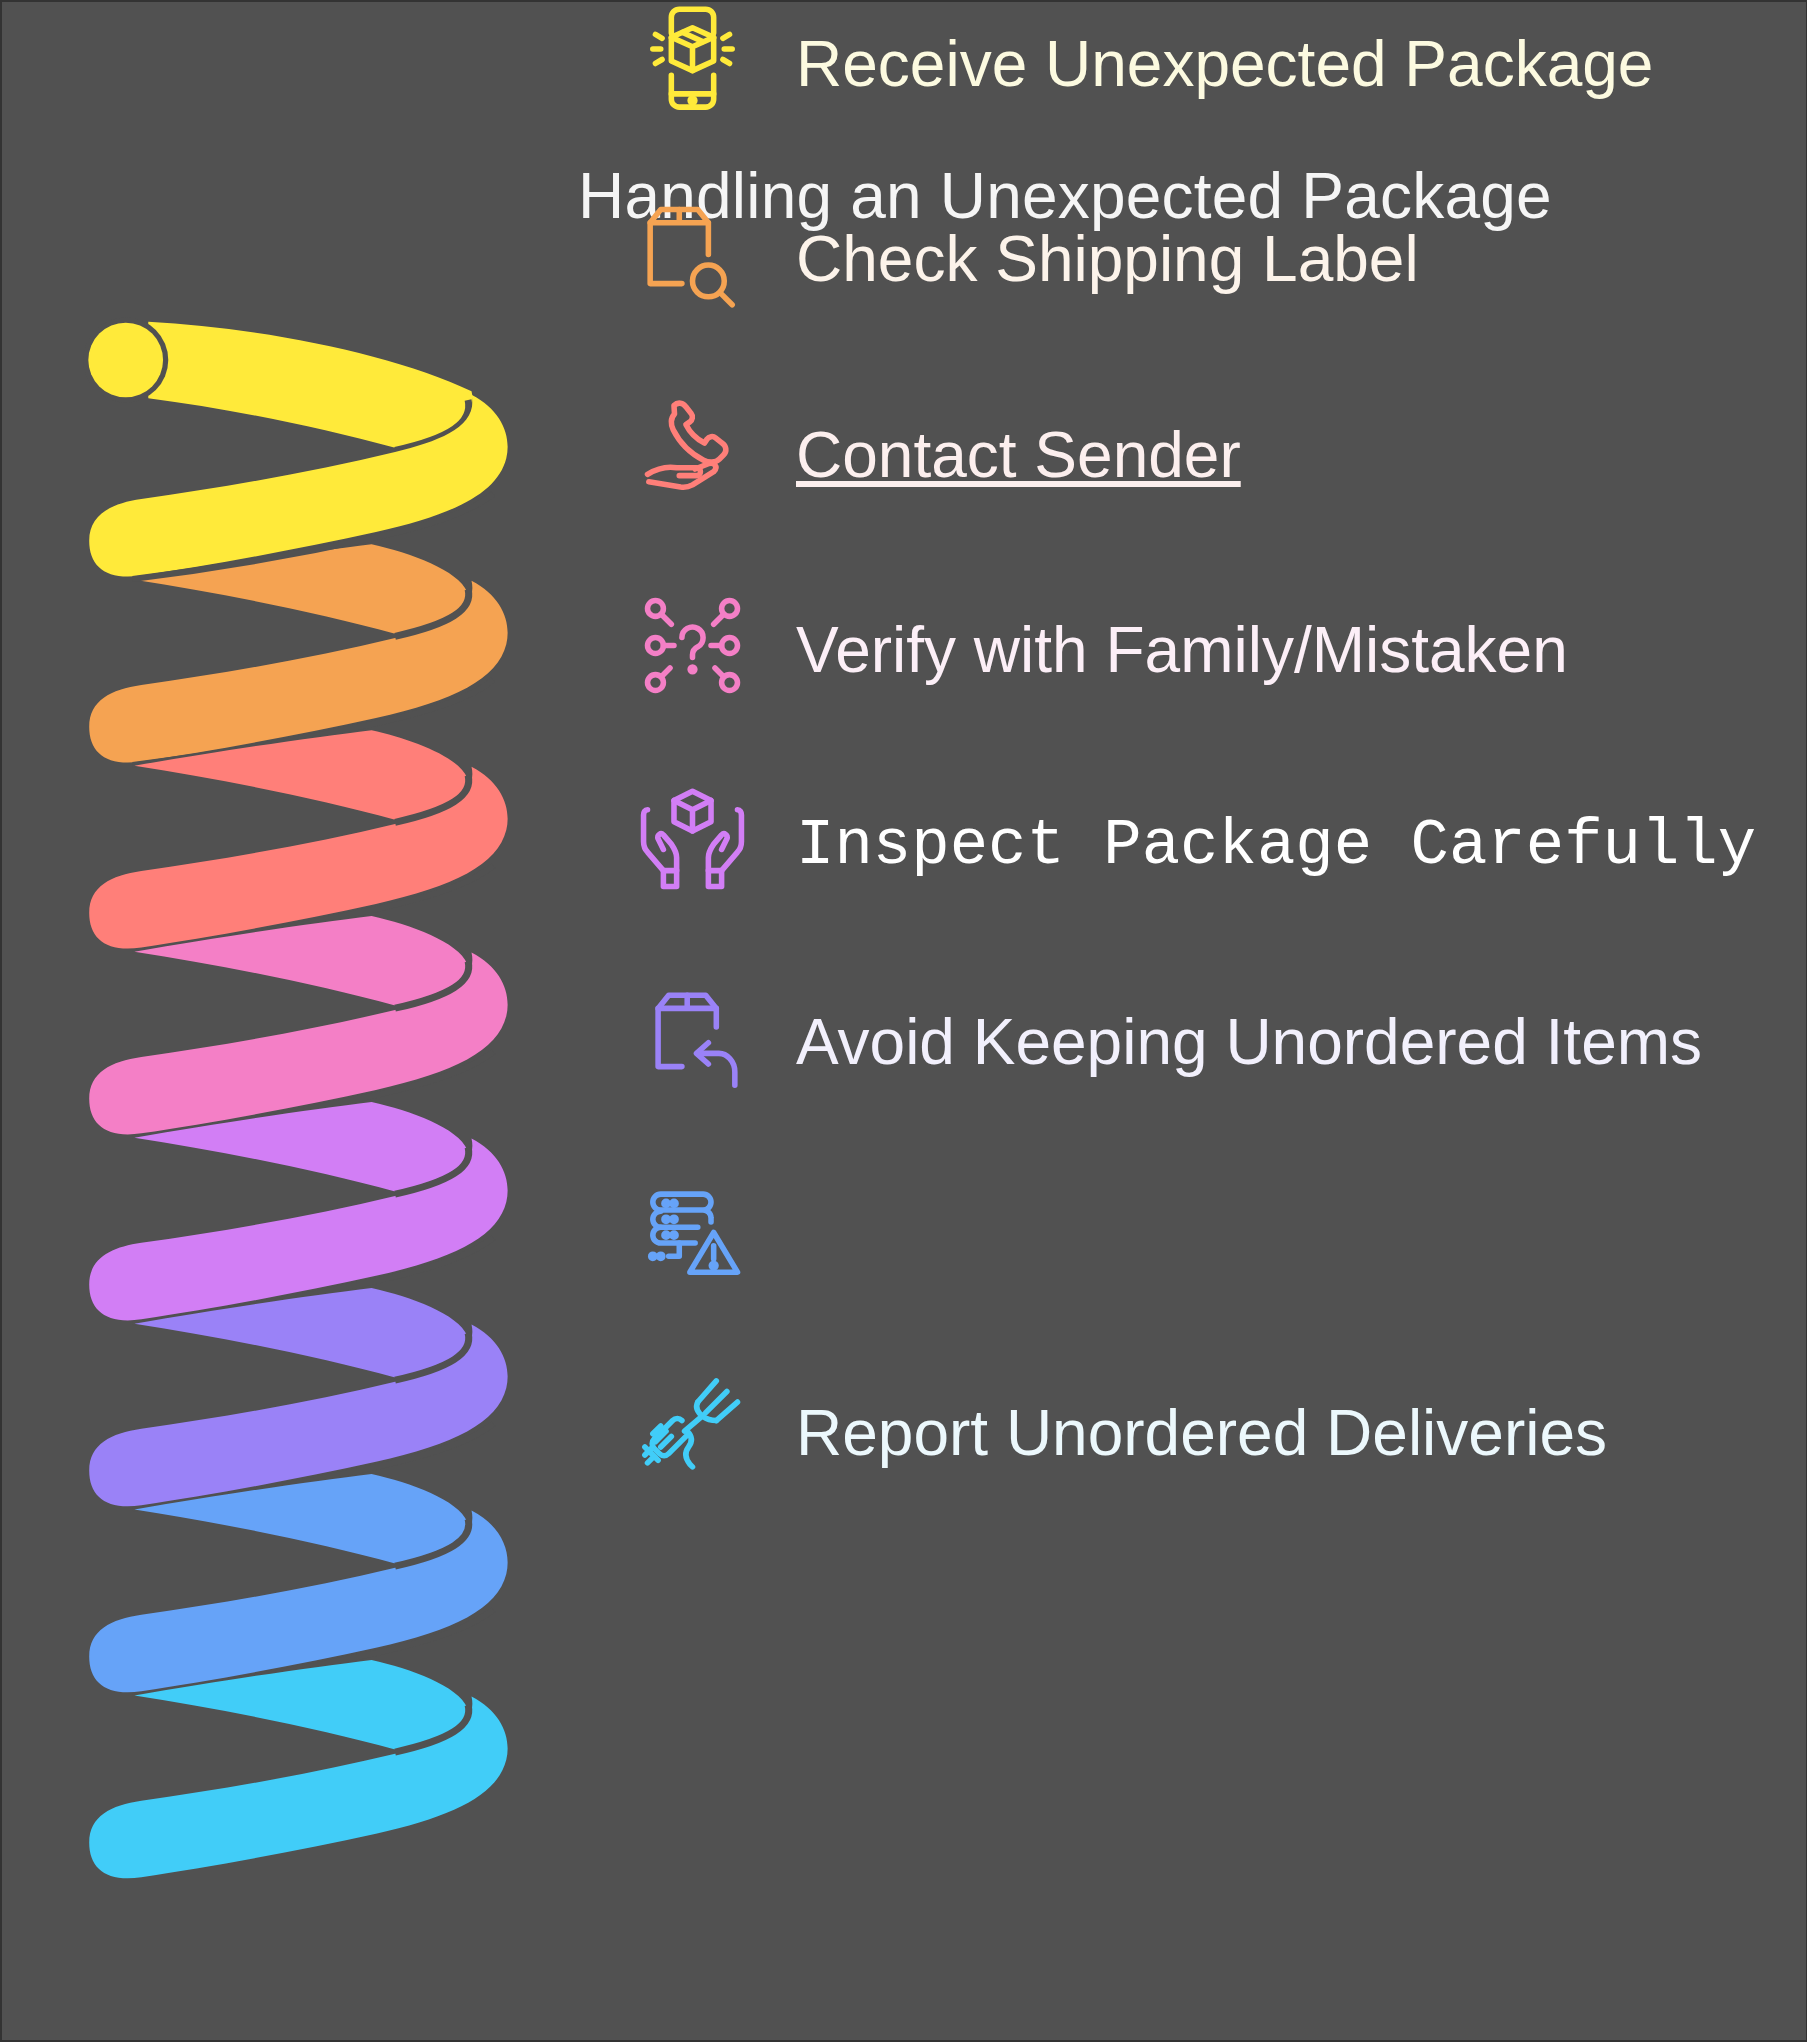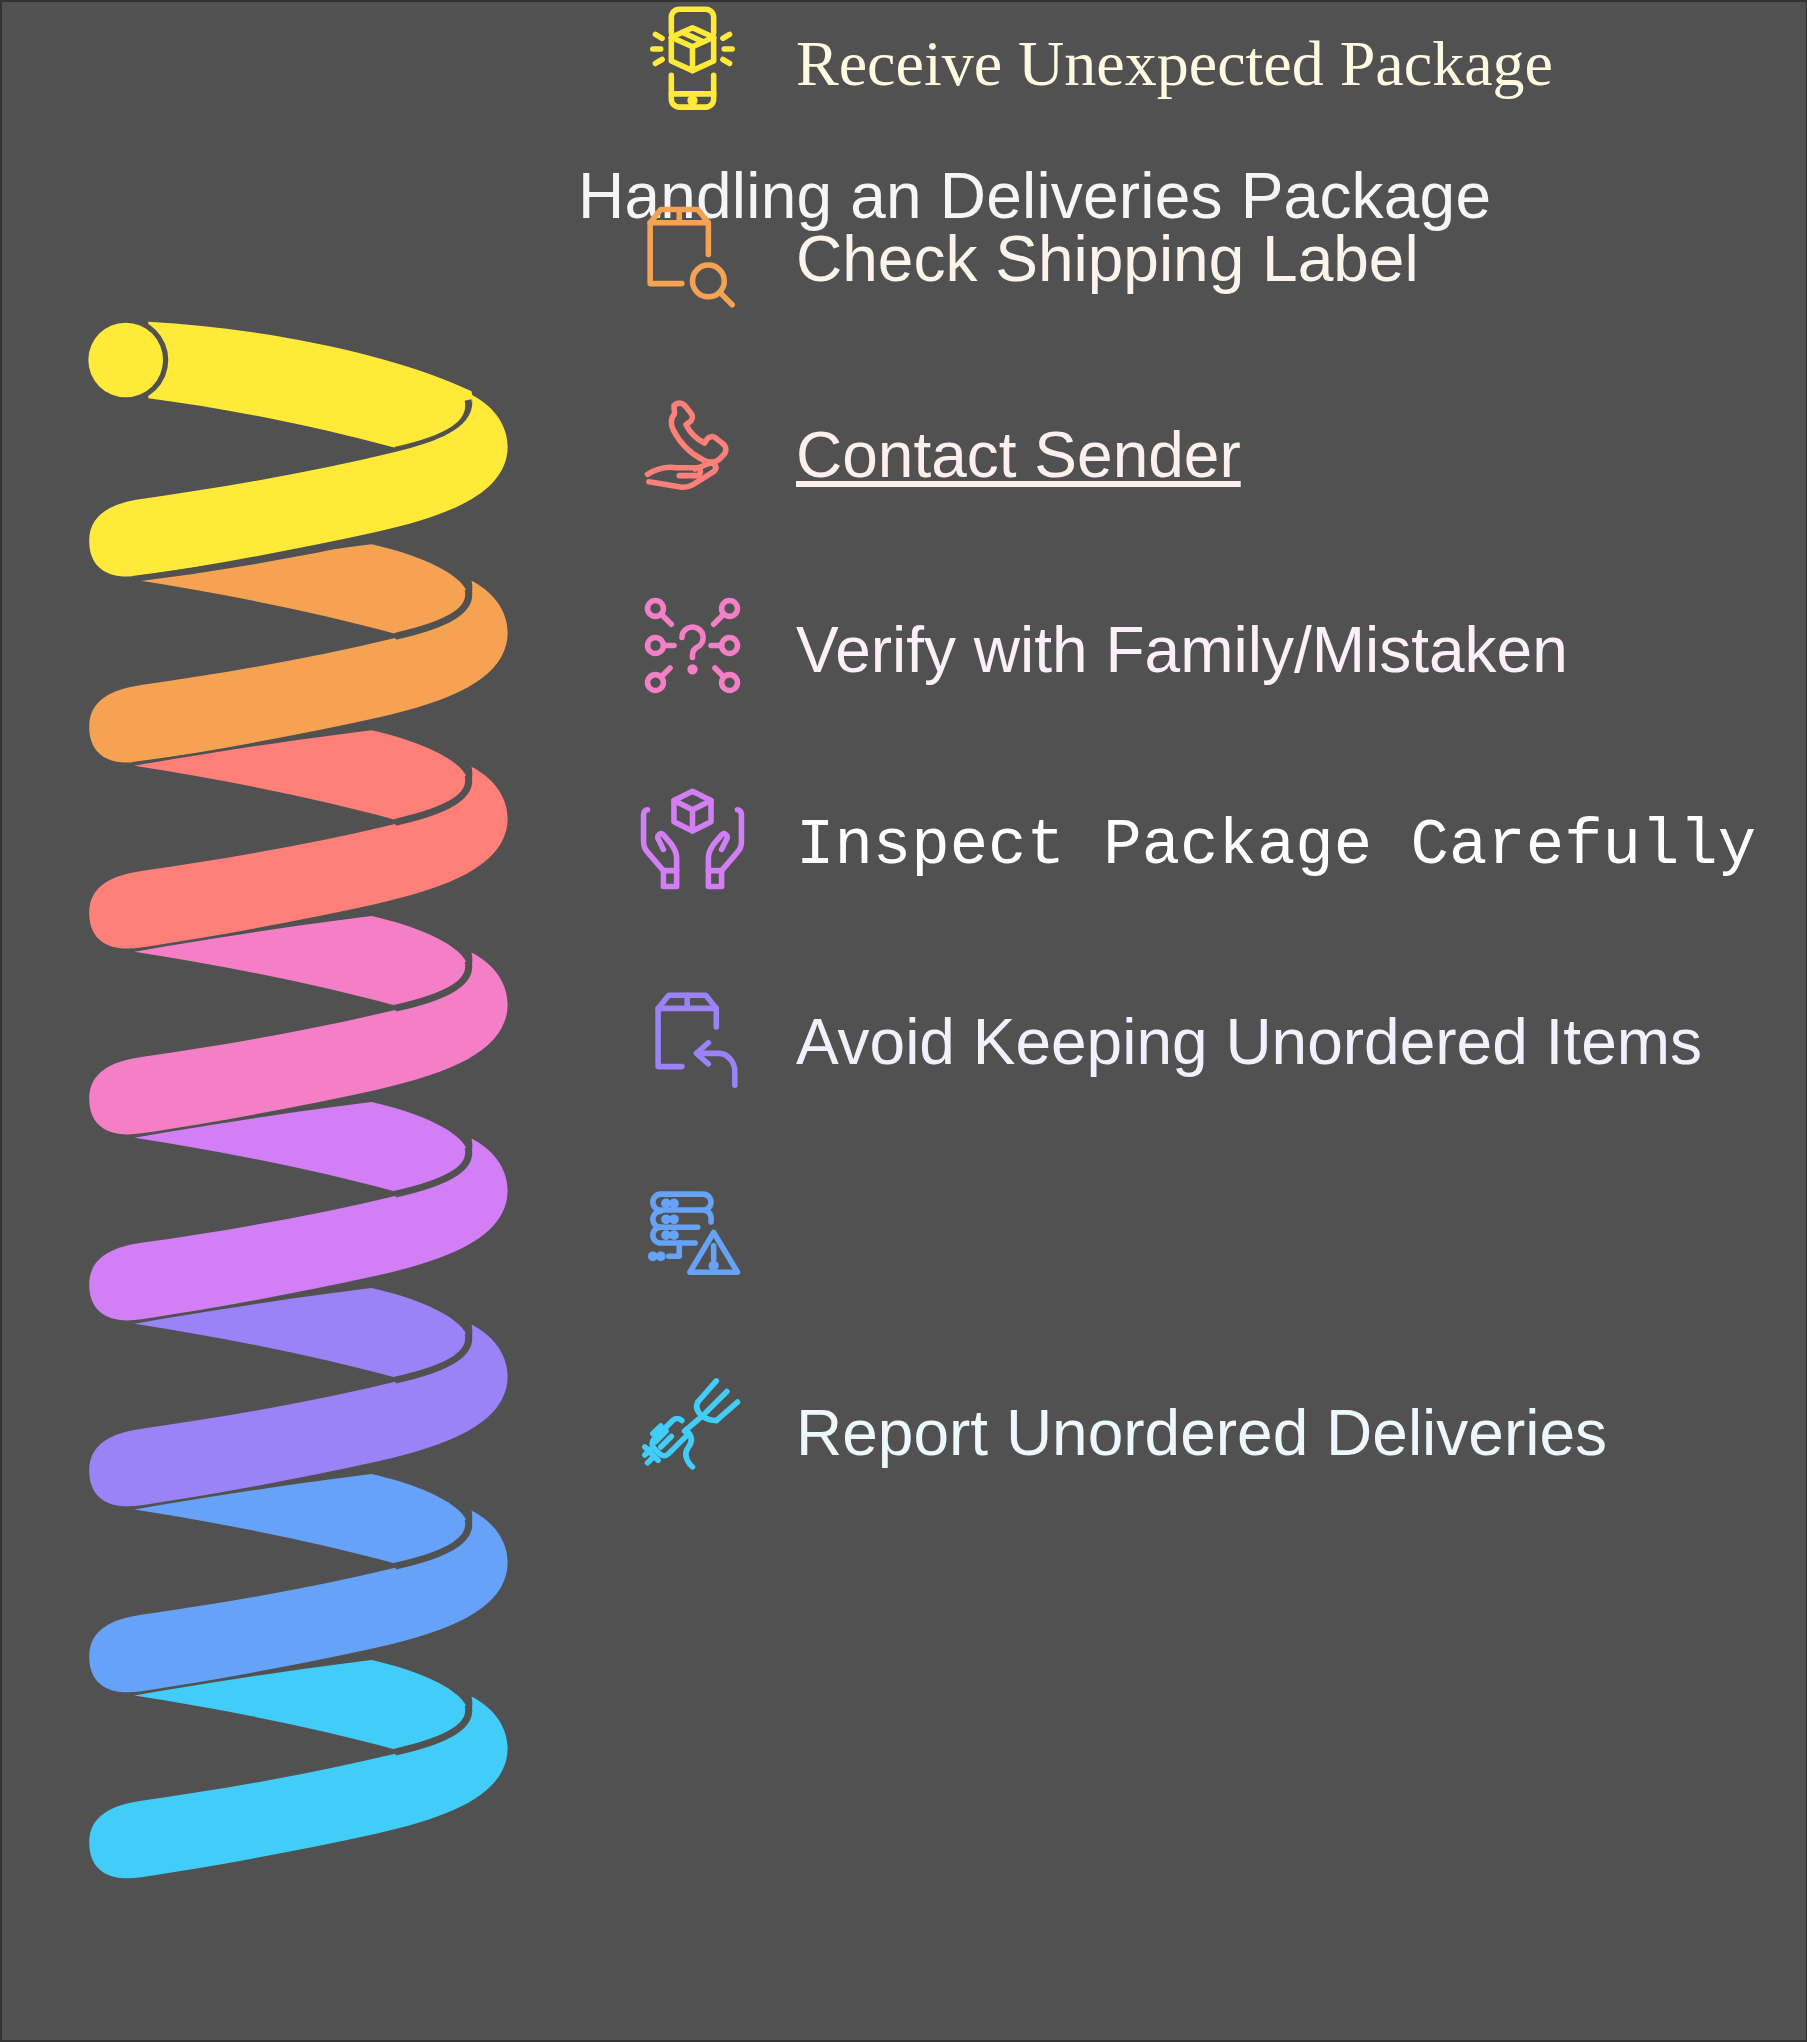--- a/index.html
+++ b/index.html
@@ -80,37 +80,37 @@
         <path d="M 540 452 C 575 470, 586 500, 580 525 C 570 565, 520 590, 430 610 C 340 630, 240 648, 160 660 C 120 666, 100 650, 100 620 C 100 590, 125 577, 160 572 C 260 558, 360 540, 452 518 C 505 505, 548 488, 540 452 Z" fill="#66A3F8"></path>
         <path d="M 536 462 C 542 485, 515 502, 452 516" fill="none" stroke="#515151" stroke-width="8"></path>
       </g>
       <g transform="translate(0 1498)">
         <path d="M 152 451 C 260 432, 360 418, 425 410 C 470 420, 525 440, 535 465 C 540 482, 510 500, 452 513 C 360 488, 250 466, 152 451 Z" fill="#41CDF8"></path>
         <path d="M 540 452 C 575 470, 586 500, 580 525 C 570 565, 520 590, 430 610 C 340 630, 240 648, 160 660 C 120 666, 100 650, 100 620 C 100 590, 125 577, 160 572 C 260 558, 360 540, 452 518 C 505 505, 548 488, 540 452 Z" fill="#41CDF8"></path>
         <path d="M 536 462 C 542 485, 515 502, 452 516" fill="none" stroke="#515151" stroke-width="8"></path>
       </g>
     </svg>
 
-  <div class="title">Handling an Deliveries Package</div>
+  <div class="title">Handling an Unexpected Package</div>
 
   <div id="rows">
     <div class="row" style="top:0.9px">
       <div class="icon" style="top: -7px;">
         <svg viewBox="0 0 48 48" fill="none" stroke-width="2.1" stroke-linecap="round" stroke-linejoin="round" stroke="#FFEA3A" style="color: rgb(255, 234, 58);">
           <path d="M16 14 V8 a3 3 0 0 1 3-3 h10 a3 3 0 0 1 3 3 v6"></path>
           <path d="M16 30 v9 a3 3 0 0 0 3 3 h10 a3 3 0 0 0 3-3 v-9"></path>
           <path d="M16 37 h16"></path>
           <circle cx="24" cy="39.5" r="0.9" fill="currentColor"></circle>
           <path d="M24 12 l-8 3.6 v9 l8 3.6 l8-3.6 v-9 z"></path>
           <path d="M16 15.6 l8 3.6 l8-3.6 M24 19.2 v9"></path>
           <path d="M20.3 13.8 l7.5 3.4"></path>
           <path d="M9 20 h3 M36 20 h3 M10 14.5 l2.5 1.5 M38 14.5 l-2.5 1.5 M10 25.5 l2.5-1.5 M38 25.5 l-2.5-1.5"></path>
         </svg>
       </div>
-      <div class="label" style="color: rgb(252, 250, 224); font-family: Liberation Serif, serif;">Receive Unexpected Package</div>
+      <div class="label" style="color: rgb(252, 250, 224);">Receive Unexpected Package</div>
     </div>
 
     <div class="row" style="top:196px">
       <div class="icon" style="top: -7px;">
         <svg viewBox="0 0 48 48" fill="none" stroke-width="2.1" stroke-linecap="round" stroke-linejoin="round" stroke="#F5A352" style="color: rgb(245, 163, 82);">
           <path d="M30 24 V12 L26 7 H12 L8 12 V35 H20"></path>
           <path d="M8 12 H30 M19 7 V12"></path>
           <circle cx="30" cy="34" r="6"></circle>
           <path d="M34.5 38.5 L39 43"></path>
         </svg>

